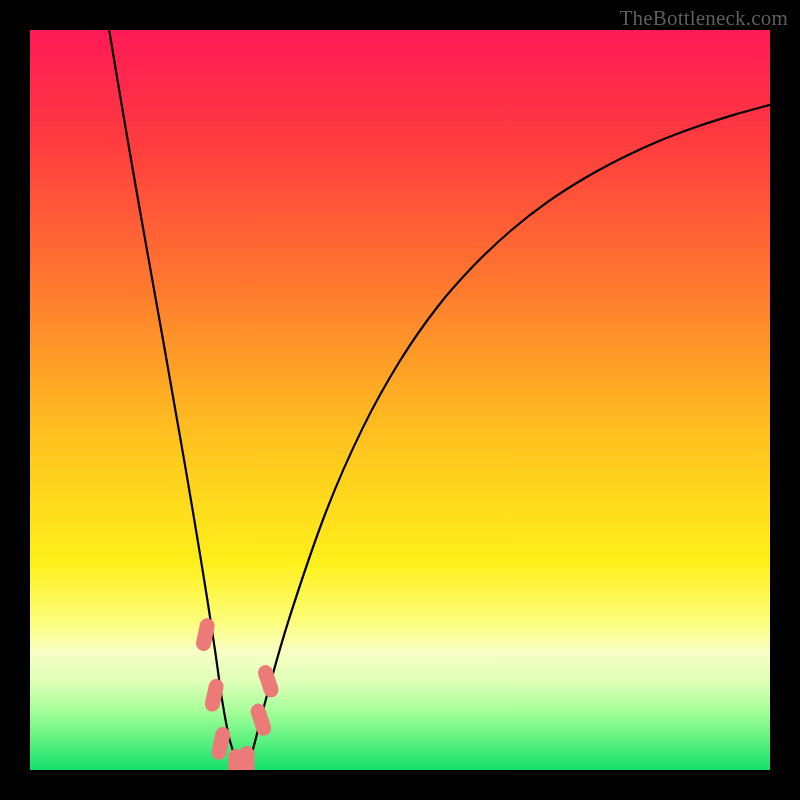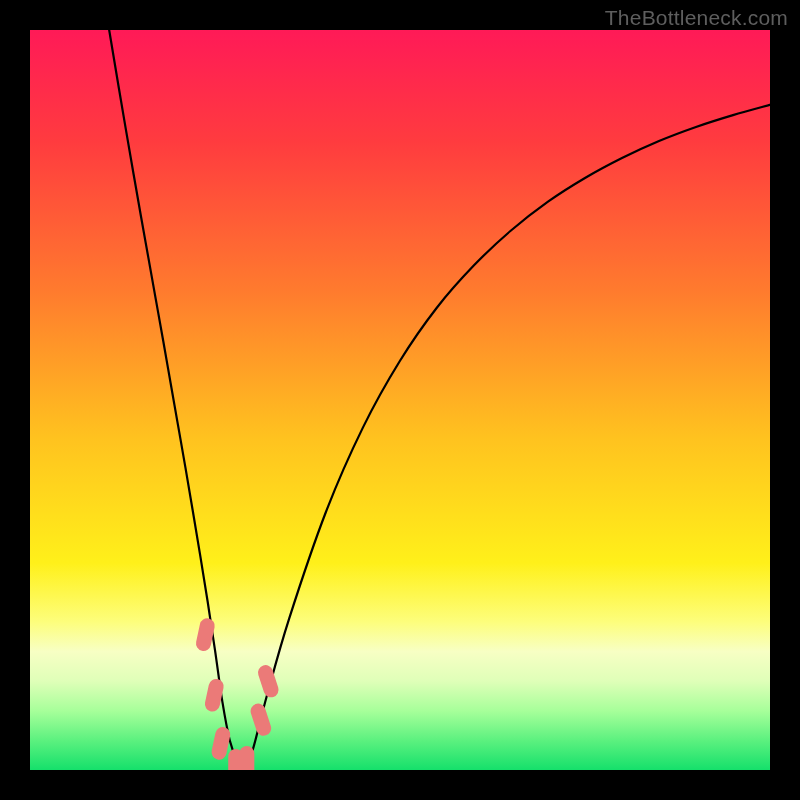--- a/index.html
+++ b/index.html
@@ -11,20 +11,21 @@
     overflow: hidden;
     font-family: Arial, Helvetica, sans-serif;
   }
   .frame {
     position: absolute;
     left: 0;
     top: 0;
     width: 800px;
     height: 800px;
     background: #000;
+    font-family: Liberation Serif, serif;
   }
   .plot-area {
     position: absolute;
     left: 30px;
     top: 30px;
     width: 740px;
     height: 740px;
     overflow: hidden;
   }
   .gradient-bg {

